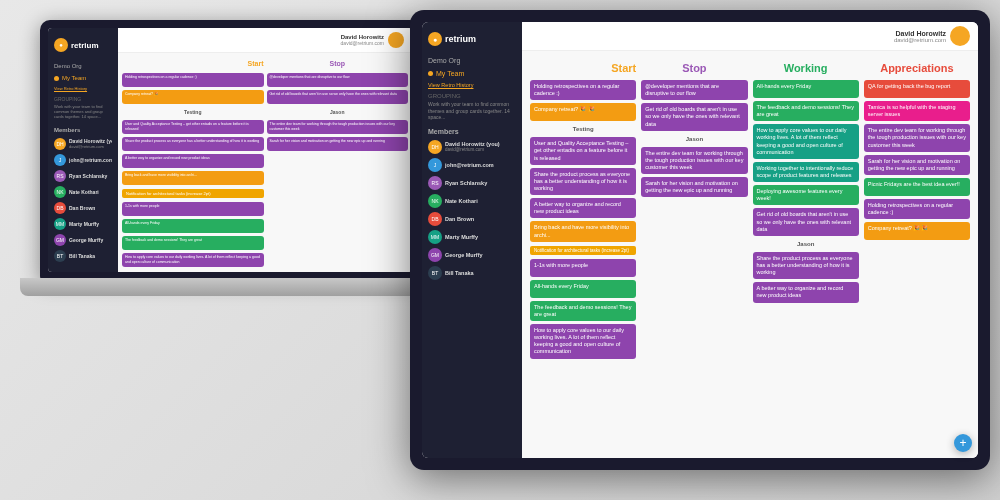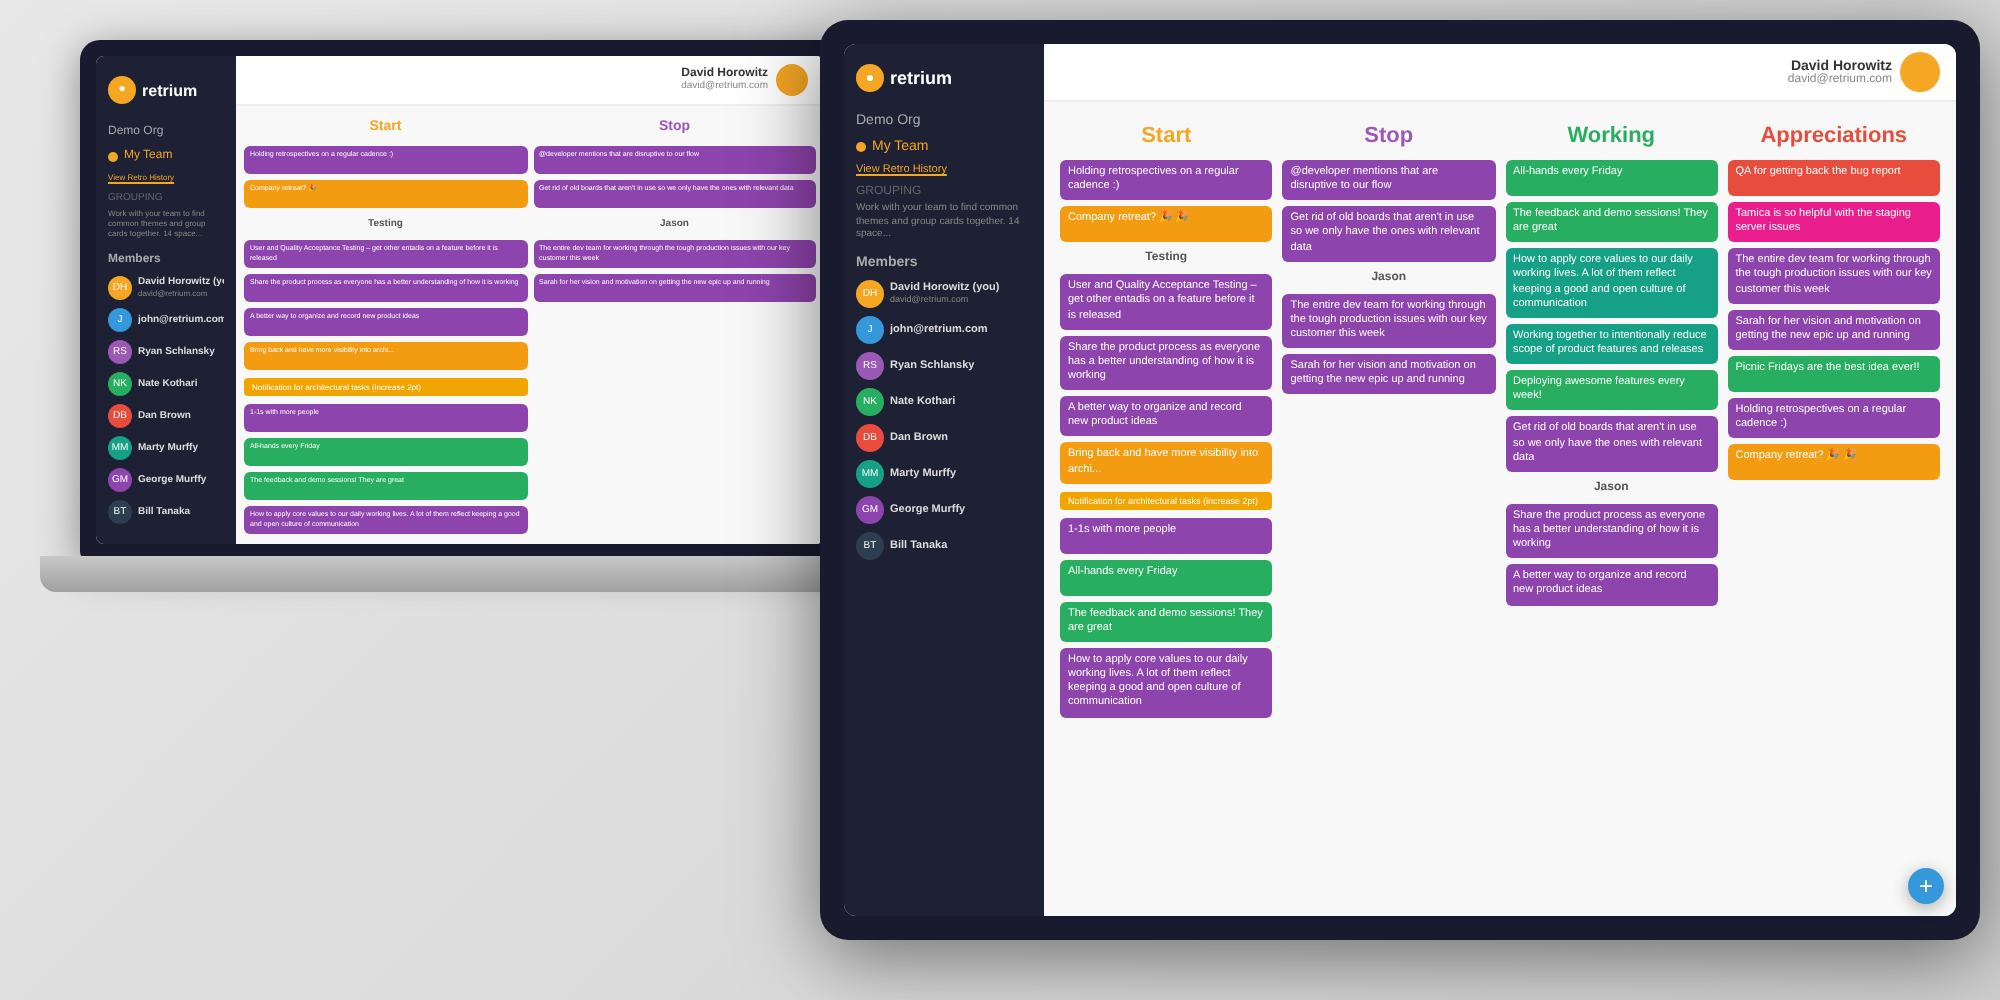--- a/index.html
+++ b/index.html
@@ -279,21 +279,21 @@
     }
 
     .col-header {
       font-size: 9px;
       font-weight: 700;
       text-align: center;
       padding: 3px 0;
       color: #333;
     }
 
-    .col-header.start { color: #f5a623; }
+    .col-header.start { color: #f5a623; text-align: right; }
     .col-header.stop { color: #9b59b6; }
     .col-header.continue { color: #27ae60; }
     .col-header.appreciations { color: #e74c3c; text-align: center; }
 
     
     .card {
       border-radius: 3px;
       padding: 3px 4px;
       font-size: 4.5px;
       line-height: 1.3;

